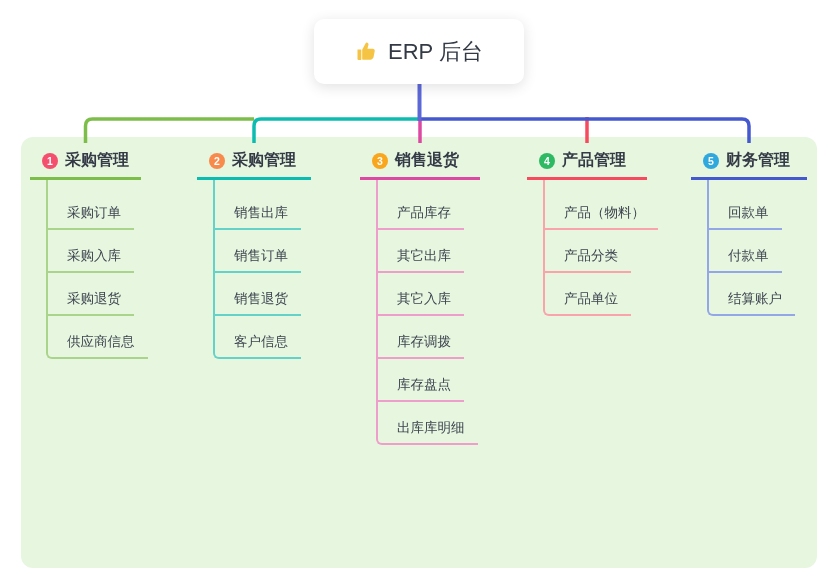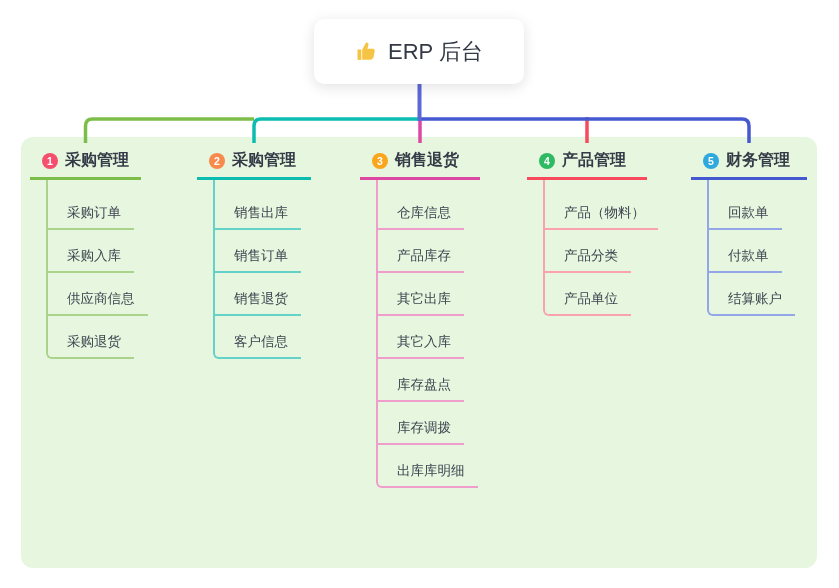--- a/index.html
+++ b/index.html
@@ -68,48 +68,47 @@
   </div>
 
 <div class="branch" style="left: 30px; width: 111px; --line: #7dbe4b; --child: #aad48b;">
       <div class="branch-label" style="width: 111px;">
         <span class="badge" style="background: rgb(244, 80, 110);">1</span>
         <span class="btext">采购管理</span>
       </div>
       <div class="children">
         <div class="child">采购订单</div>
         <div class="child">采购入库</div>
+        <div class="child">采购退货</div>
         <div class="child">供应商信息</div>
-        <div class="child">采购退货</div>
       </div>
     </div>
     <div class="branch" style="left: 197px; width: 114px; --line: #0dbcb0; --child: #64d2c8;">
       <div class="branch-label" style="width: 114px;">
         <span class="badge" style="background: rgb(248, 138, 75);">2</span>
         <span class="btext">采购管理</span>
       </div>
       <div class="children">
         <div class="child">销售出库</div>
         <div class="child">销售订单</div>
         <div class="child">销售退货</div>
         <div class="child">客户信息</div>
       </div>
     </div>
     <div class="branch" style="left: 360px; width: 120px; --line: #dc48a2; --child: #ef9dca;">
       <div class="branch-label" style="width: 120px;">
         <span class="badge" style="background: rgb(249, 166, 29);">3</span>
         <span class="btext">销售退货</span>
       </div>
       <div class="children">
-        <div class="child">仓库信息</div>
         <div class="child">产品库存</div>
         <div class="child">其它出库</div>
         <div class="child">其它入库</div>
+        <div class="child">库存调拨</div>
         <div class="child">库存盘点</div>
-        <div class="child">库存调拨</div>
         <div class="child">出库库明细</div>
       </div>
     </div>
     <div class="branch" style="left: 527px; width: 120px; --line: #f84a5e; --child: #faa3aa;">
       <div class="branch-label" style="width: 120px;">
         <span class="badge" style="background: rgb(46, 186, 98);">4</span>
         <span class="btext">产品管理</span>
       </div>
       <div class="children">
         <div class="child">产品（物料）</div>

